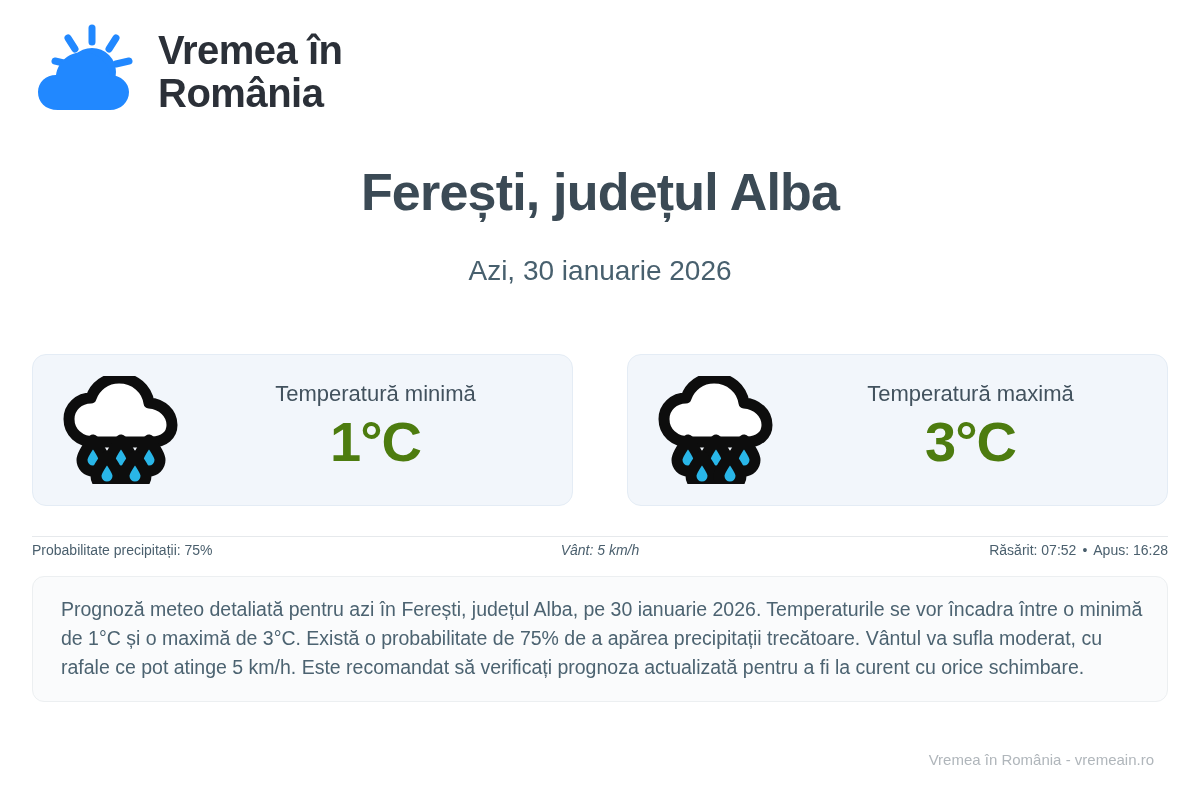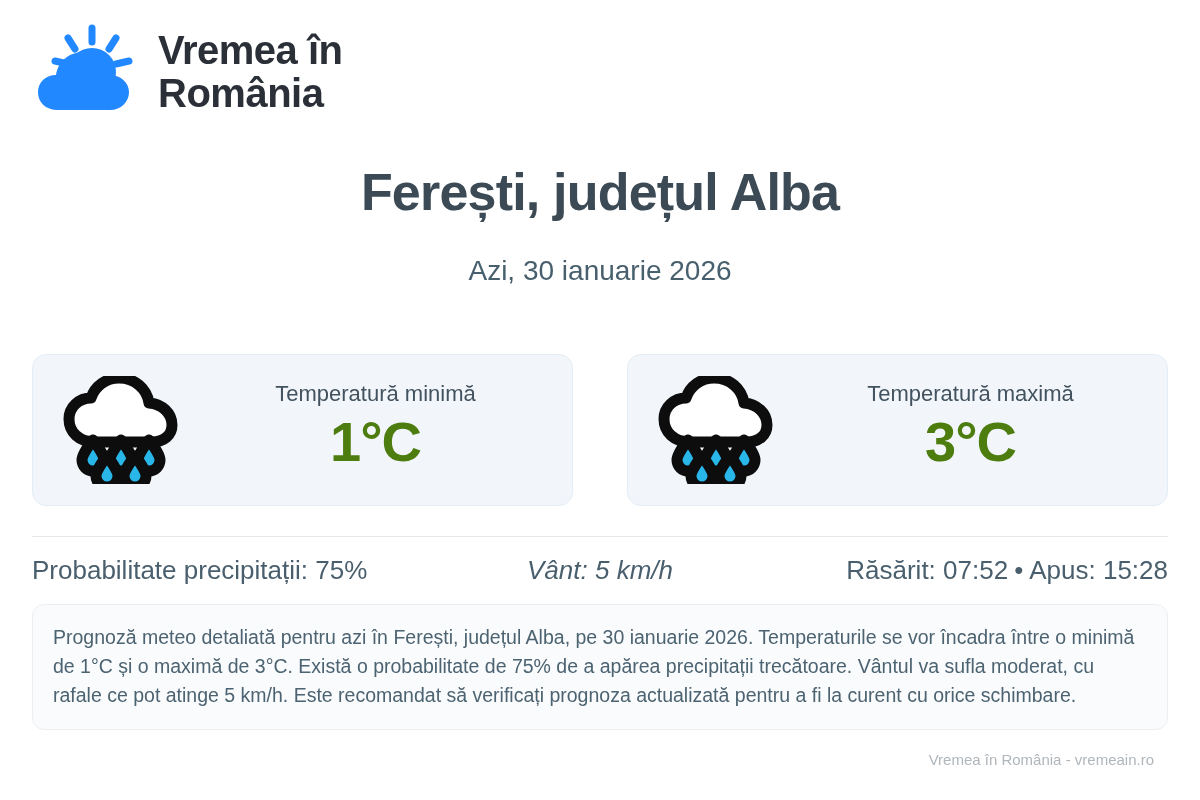--- a/index.html
+++ b/index.html
@@ -114,41 +114,41 @@
 
   
   .divider {
     margin-top: 30px;
     height: 1px;
     background: #e6e9ec;
   }
   .stats {
     display: flex;
     align-items: center;
-    margin-top: 18px;
-    font-size: 26px;
+    margin-top: 5px;
+    font-size: 14px;
     color: #4a5f6d;
   }
   .stat {
     flex: 1 1 0;
   }
   .stat.left   { text-align: left; }
   .stat.center { text-align: center; font-style: italic; }
   .stat.right  { text-align: right; }
   .stat .sep {
     padding: 0 6px;
   }
 
   
   .description {
     margin-top: 18px;
     background: #fafbfc;
     border: 1px solid #eceff1;
     border-radius: 12px;
-    padding: 18px 20px 20px 20px;
+    padding: 18px 20px 20px 28px;
     font-size: 19.5px;
     line-height: 1.48;
     color: #4c6371;
   }
 
   
   .footer {
     position: absolute;
     right: 46px;
     bottom: 32px;
@@ -216,21 +216,21 @@
       </div>
     </div>
 
   </div>
 
   <div class="divider"></div>
   <div class="stats">
     <div class="stat left">Probabilitate precipitații: 75%</div>
     <div class="stat center">Vânt: 5 km/h</div>
     <div class="stat right">
-      <span>Răsărit: 07:52</span><span class="sep">•</span><span>Apus: 15:28</span>
+      <span>Răsărit: 07:52</span><span class="sep">•</span><span>Apus: 16:28</span>
     </div>
   </div>
 
   <div class="description">Prognoză meteo detaliată pentru azi în Ferești, județul Alba, pe 30 ianuarie 2026. Temperaturile se vor încadra între o minimă de 1°C și o maximă de 3°C. Există o probabilitate de 75% de a apărea precipitații trecătoare. Vântul va sufla moderat, cu rafale ce pot atinge 5 km/h. Este recomandat să verificați prognoza actualizată pentru a fi la curent cu orice schimbare.</div>
 
   <div class="footer">Vremea în România - vremeain.ro</div>
 
 </div>
 
 </body></html>

